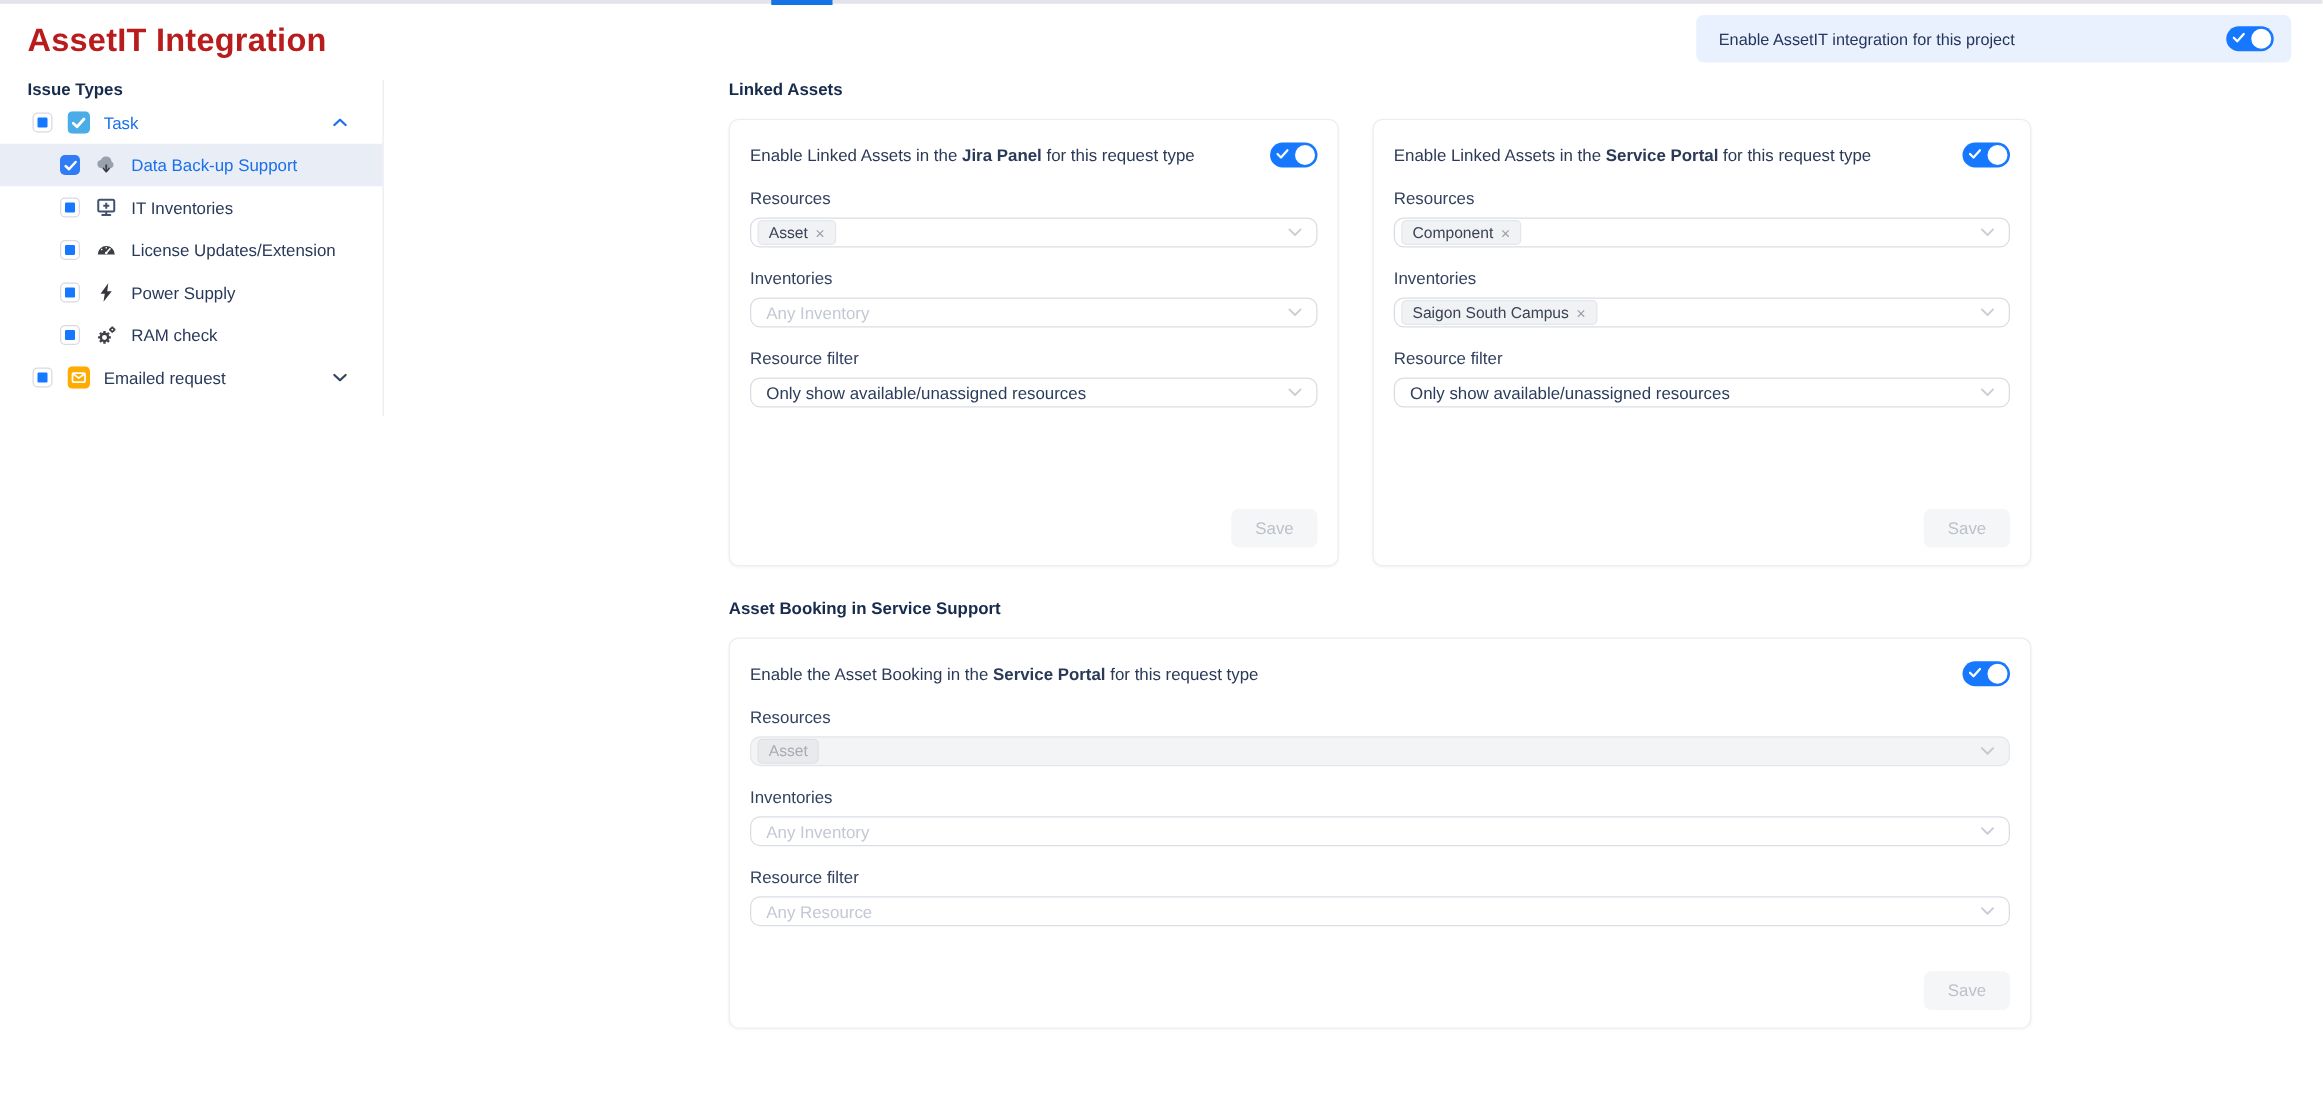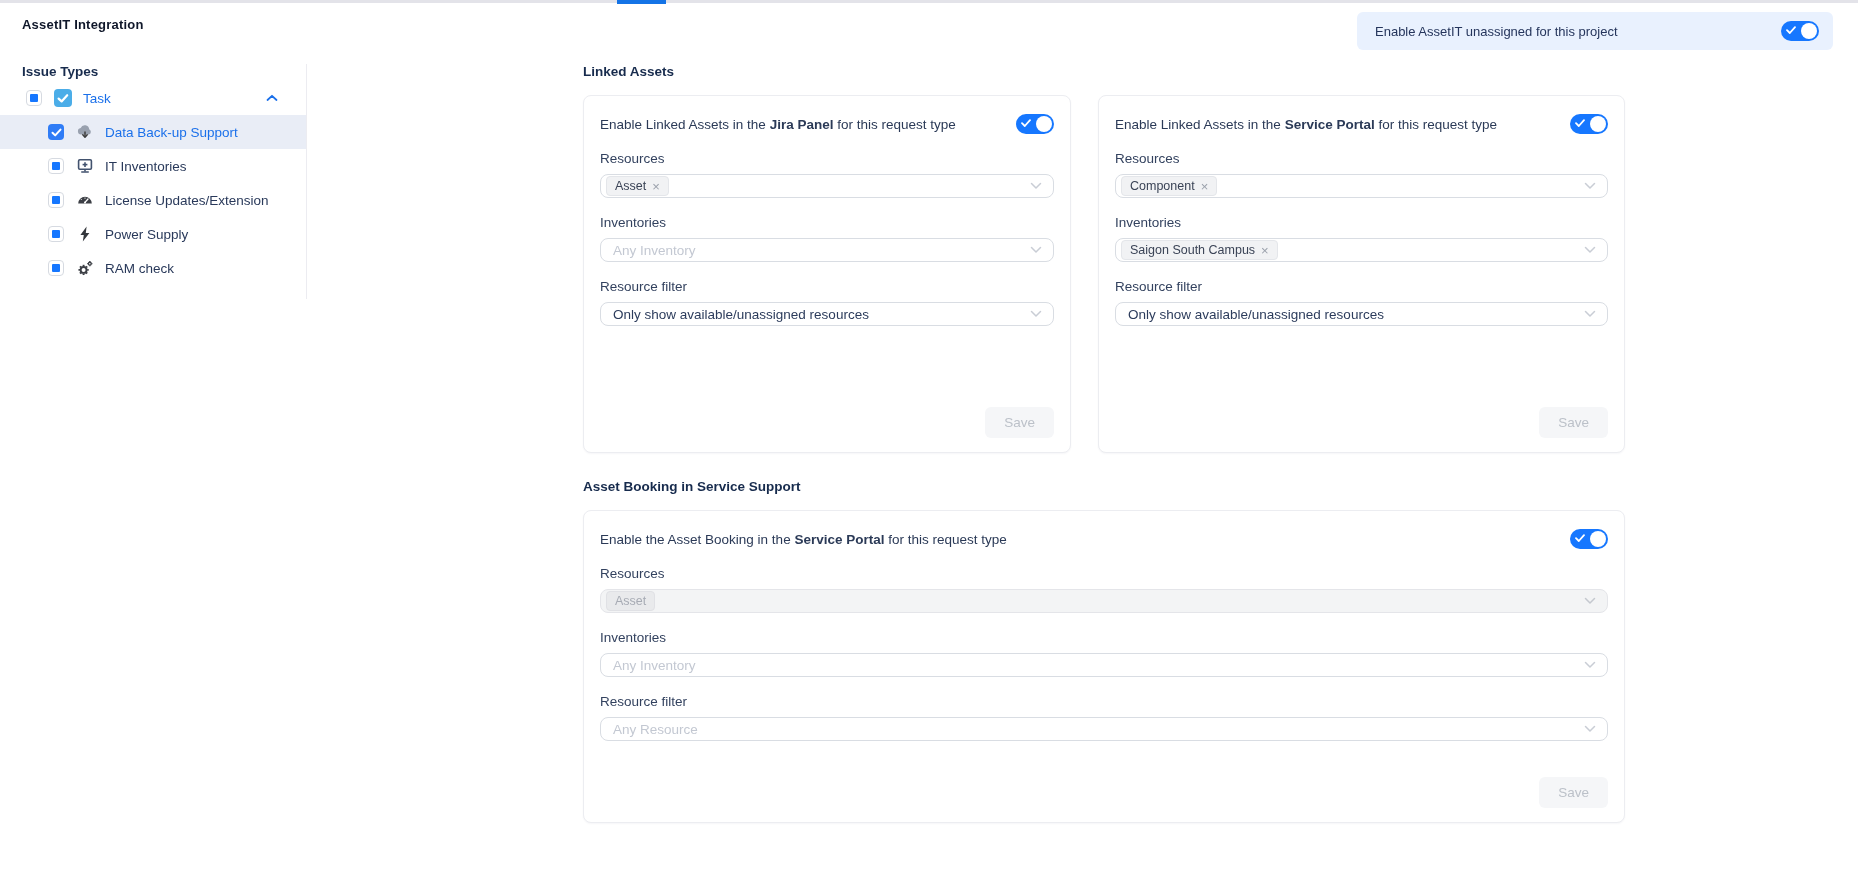--- a/index.html
+++ b/index.html
@@ -4,21 +4,21 @@
 <style>
   * { margin:0; padding:0; box-sizing:border-box; }
   html,body { width:1858px; height:885px; background:#fff; font-family:"Liberation Sans", sans-serif; overflow:hidden; }
 
   
   .topline { position:absolute; top:0; left:0; width:1858px; height:3px; background:#e3e3e9; }
   .topline-blue { position:absolute; top:0; left:617px; width:49px; height:4px; background:#1473e6; }
 
   
   .header { display:flex; justify-content:space-between; align-items:flex-start; padding:12px 25px 0 22px; }
-  .page-title { font-size:13px; font-weight:700; color:#0f172a; letter-spacing:.2px; padding-top:5px; }
+  .page-title { font-size:26px; font-weight:700; color:#b91c1c; letter-spacing:.2px; padding-top:5px; }
   .enable-box { display:flex; align-items:center; justify-content:space-between; min-width:476px; height:38px; background:#e9f1fe; border-radius:6px; padding:0 14px 0 18px; }
   .enable-box .txt { font-size:13px; color:#25355c; }
 
   
   .switch { position:relative; width:38px; height:20px; border-radius:10px; background:#1677ff; flex:0 0 auto; cursor:pointer; }
   .switch .knob { position:absolute; top:2px; right:2px; width:16px; height:16px; border-radius:50%; background:#fff; }
   .switch .check { position:absolute; left:5px; top:4px; }
 
   
   .main { display:flex; align-items:flex-start; margin-top:14px; }
@@ -68,21 +68,21 @@
 </style>
 </head>
 <body>
 
 <div class="topline"></div>
 <div class="topline-blue"></div>
 
 <div class="header">
   <div class="page-title">AssetIT Integration</div>
   <div class="enable-box">
-    <span class="txt">Enable AssetIT unassigned for this project</span>
+    <span class="txt">Enable AssetIT integration for this project</span>
     <span class="switch">
       <svg class="check" width="10" height="10" viewBox="0 0 10 10">
           <polyline points="1,5.2 3.8,8 9,2.2" fill="none" stroke="#fff" stroke-width="1.8" stroke-linecap="round" stroke-linejoin="round"></polyline>
         </svg>
       <span class="knob"></span>
     </span>
   </div>
 </div>
 
 <div class="main">
@@ -180,20 +180,36 @@
               <line x1="14.6" y1="1.7" x2="14.6" y2="2.7"></line>
               <line x1="14.6" y1="6.1" x2="14.6" y2="7.1"></line>
               <line x1="11.9" y1="4.4" x2="12.9" y2="4.4"></line>
               <line x1="16.3" y1="4.4" x2="17.3" y2="4.4"></line>
             </g>
         </svg>
       </span>
       <span class="tlabel">RAM check</span>
     </div>
 
+    <div class="trow lvl0">
+      <span class="cb ind"></span>
+      <span class="ticon">
+        <svg width="18" height="18" viewBox="0 0 18 18">
+            <rect width="18" height="18" rx="4" fill="#ffab00"></rect>
+            <rect x="4" y="5.4" width="10" height="7.2" rx="0.8" fill="none" stroke="#fff" stroke-width="1.4"></rect>
+            <polyline points="4.6,6.2 9,9.5 13.4,6.2" fill="none" stroke="#fff" stroke-width="1.4" stroke-linejoin="round"></polyline>
+          </svg>
+      </span>
+      <span class="tlabel">Emailed request</span>
+      <span class="chev">
+        <svg width="12" height="8" viewBox="0 0 12 8">
+            <polyline points="1.5,2 6,6.2 10.5,2" fill="none" stroke="#344563" stroke-width="1.8" stroke-linecap="round" stroke-linejoin="round"></polyline>
+          </svg>
+      </span>
+    </div>
   </div>
 
   <div class="content">
     <div class="section-h">Linked Assets</div>
 
     <div class="cards">
 
       <div class="card fixed">
         <div class="enable-row">
           <span class="etxt"><span>Enable Linked Assets in the </span><b>Jira Panel</b><span> for this request type</span></span>

